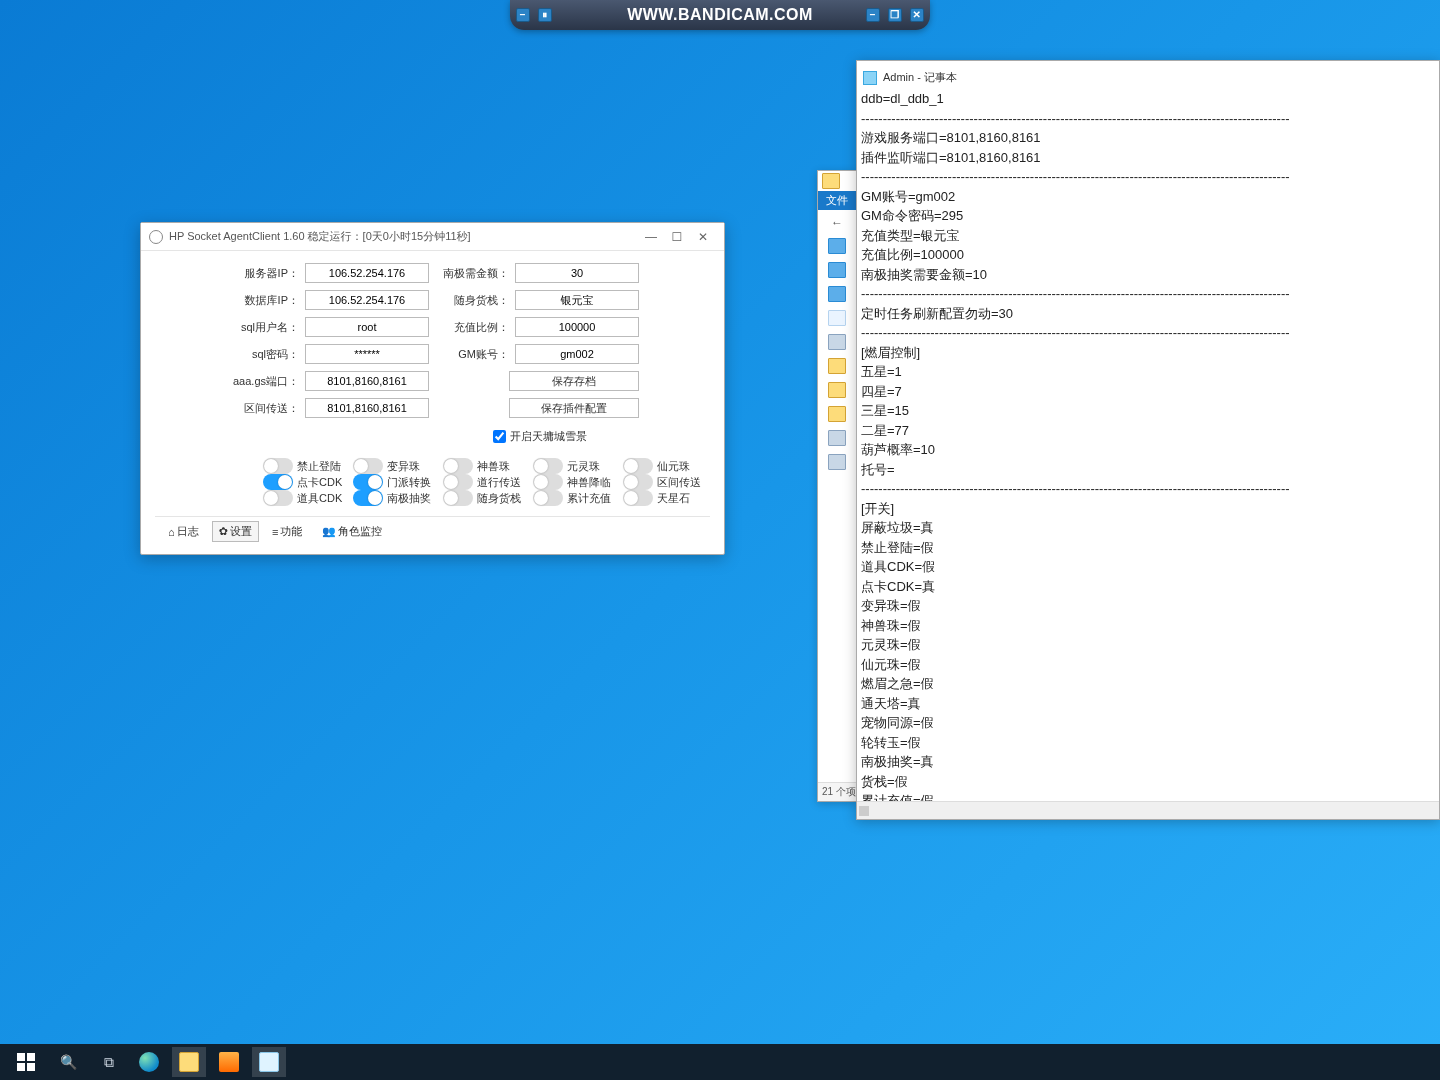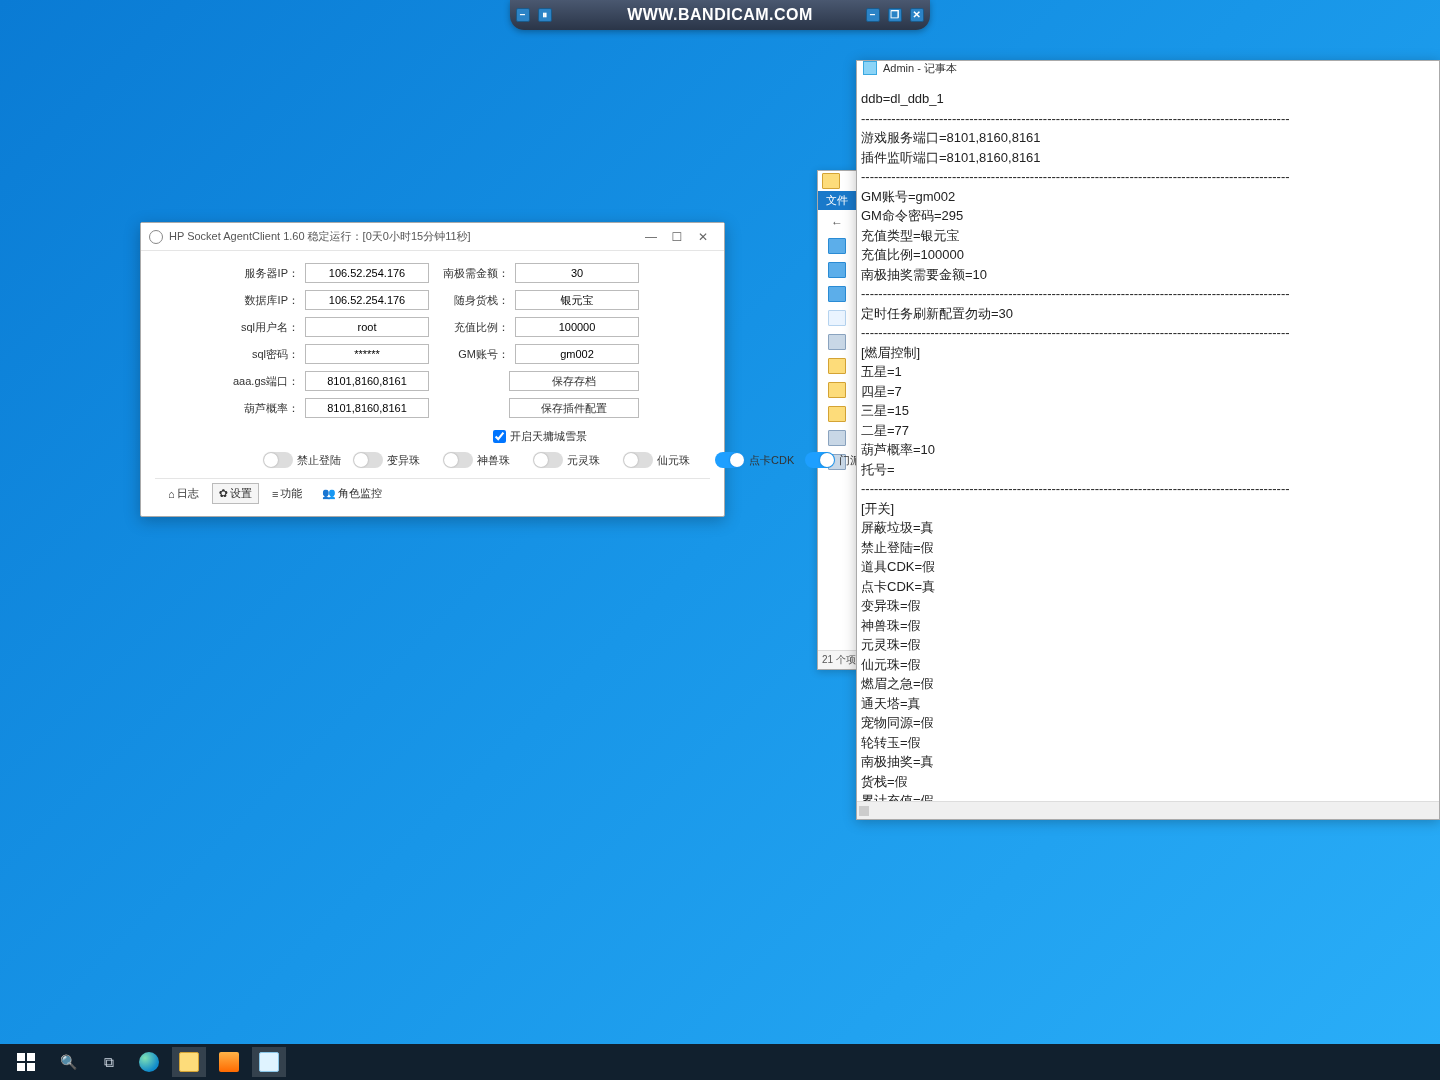--- a/index.html
+++ b/index.html
@@ -21,45 +21,45 @@
   .form-row { display:flex; align-items:center; gap:6px; font-size:11px; color:#333; }
   .form-row label { width:68px; text-align:right; white-space:nowrap; }
   .form-row input[type=text] { width:124px; height:20px; border:1px solid #bbb; text-align:center; font-size:11px; padding:0 4px; }
   .btn-save { width:130px; height:20px; border:1px solid #bbb; background:#fff; font-size:11px; cursor:default; text-align:center; line-height:18px; }
   .chk-row { display:flex; align-items:center; gap:4px; font-size:11px; color:#333; justify-content:center; margin-top:4px; }
   
   .box-unconsumable { position:absolute; left:12px; top:190px; width:100px; height:115px; border:1px solid #ccc; padding:2px 4px; font-size:11px; background:#fff; }
   .box-unconsumable .box-title { font-size:11px; color:#444; position:relative; top:-10px; background:#fff; display:inline-block; padding:0 2px; }
   .box-unconsumable .box-item { font-size:11px; color:#333; margin-top:-6px; }
   
-  .toggle-section { margin-left:108px; margin-top:8px; display:flex; gap:6px; }
+  .toggle-section { margin-left:108px; margin-top:14px; display:flex; flex-direction:column; }
   .toggle-row { display:flex; align-items:center; gap:4px; }
   .t-item { display:flex; align-items:center; gap:4px; width:86px; }
   .sw { width:30px; height:16px; border-radius:8px; background:#ddd; position:relative; flex:none; }
   .sw.on { background:#1e9fff; }
   .sw::after { content:""; position:absolute; width:14px; height:14px; border-radius:50%; background:#fff; top:1px; left:1px; box-shadow:0 0 2px rgba(0,0,0,0.3); }
   .sw.on::after { left:15px; }
   .t-label { font-size:11px; color:#333; white-space:nowrap; }
   
   .bottom-tabs { border-top:1px solid #e5e5e5; margin-top:10px; padding:4px 6px 4px 6px; display:flex; gap:6px; }
   .bt-item { display:flex; align-items:center; gap:2px; font-size:11px; padding:2px 6px; color:#333; border:1px solid transparent; }
   .bt-item.active { border:1px solid #bbb; background:#f5f5f5; }
   
   
-  .explorer { position:absolute; left:817px; top:170px; width:40px; height:500px; background:#fff; border:1px solid #aaa; box-shadow:0 2px 8px rgba(0,0,0,0.2); }
+  .explorer { position:absolute; left:817px; top:170px; width:40px; height:632px; background:#fff; border:1px solid #aaa; box-shadow:0 2px 8px rgba(0,0,0,0.2); }
   .explorer-tabzone { background:#1979ca; color:#fff; font-size:11px; padding:2px 4px; text-align:center; }
   .explorer-icons { display:flex; flex-direction:column; gap:8px; padding:6px 4px; align-items:center; }
   .ex-ico { width:18px; height:16px; background:#fddc7a; border:1px solid #d4a334; border-radius:1px; }
   .ex-ico.blue { background:#5caeea; border-color:#2a8bd4; }
   .ex-ico.drive { background:#c8d7e6; border-color:#8aa3bf; }
   .explorer-status { position:absolute; bottom:0; left:0; right:0; font-size:10px; color:#555; padding:2px 4px; border-top:1px solid #ddd; background:#f5f5f5; white-space:nowrap; overflow:hidden;text-align:right; }
   
   
   .notepad { position:absolute; left:856px; top:60px; right:0; width:584px; height:760px; background:#fff; border:1px solid #aaa; box-shadow:0 2px 12px rgba(0,0,0,0.25); display:flex; flex-direction:column; }
-  .np-title { height:24px; background:#fff; display:flex; align-items:flex-start; padding:0 6px; font-size:11px; color:#333; gap:6px; }
+  .np-title { height:24px; background:#fff; display:flex; align-items:flex-end; padding:0 6px; font-size:11px; color:#333; gap:6px; }
   .np-ico { width:14px; height:14px; background:#8bd4f7; border:1px solid #3aa8e0; }
   .np-menu { height:20px; border-top:1px solid #eee; border-bottom:1px solid #eee; display:flex; font-size:11px; color:#333; }
   .np-menu span { padding:2px 8px; }
   .np-content { flex:1; padding:4px 4px; font-size:13px; line-height:1.5; color:#222; white-space:pre; overflow:hidden; }
   .np-scroll { height:18px; background:#f0f0f0; border-top:1px solid #ddd; display:flex; align-items:center; }
   .np-scroll .thumb { width:10px; height:10px; background:#ccc; margin-left:2px; }
   
   
   .taskbar { position:absolute; left:0; right:0; bottom:0; height:36px; background:#11202e; display:flex; align-items:center; padding:0 6px; gap:6px; }
   .tb-item { width:34px; height:30px; display:flex; align-items:center; justify-content:center; color:#cfd8e3; font-size:14px; }
@@ -133,21 +133,21 @@
           </div>
         <div class="form-row">
             <label>sql密码：</label>
             <input type="text" value="******" style="">
           </div>
         <div class="form-row">
             <label>aaa.gs端口：</label>
             <input type="text" value="8101,8160,8161" style="">
           </div>
         <div class="form-row">
-            <label>葫芦概率：</label>
+            <label>区间传送：</label>
             <input type="text" value="8101,8160,8161" style="">
           </div>
       </div>
       <div class="form-col">
         <div class="form-row">
             <label>南极需金额：</label>
             <input type="text" value="30" style="">
           </div>
         <div class="form-row">
             <label>随身货栈：</label>

